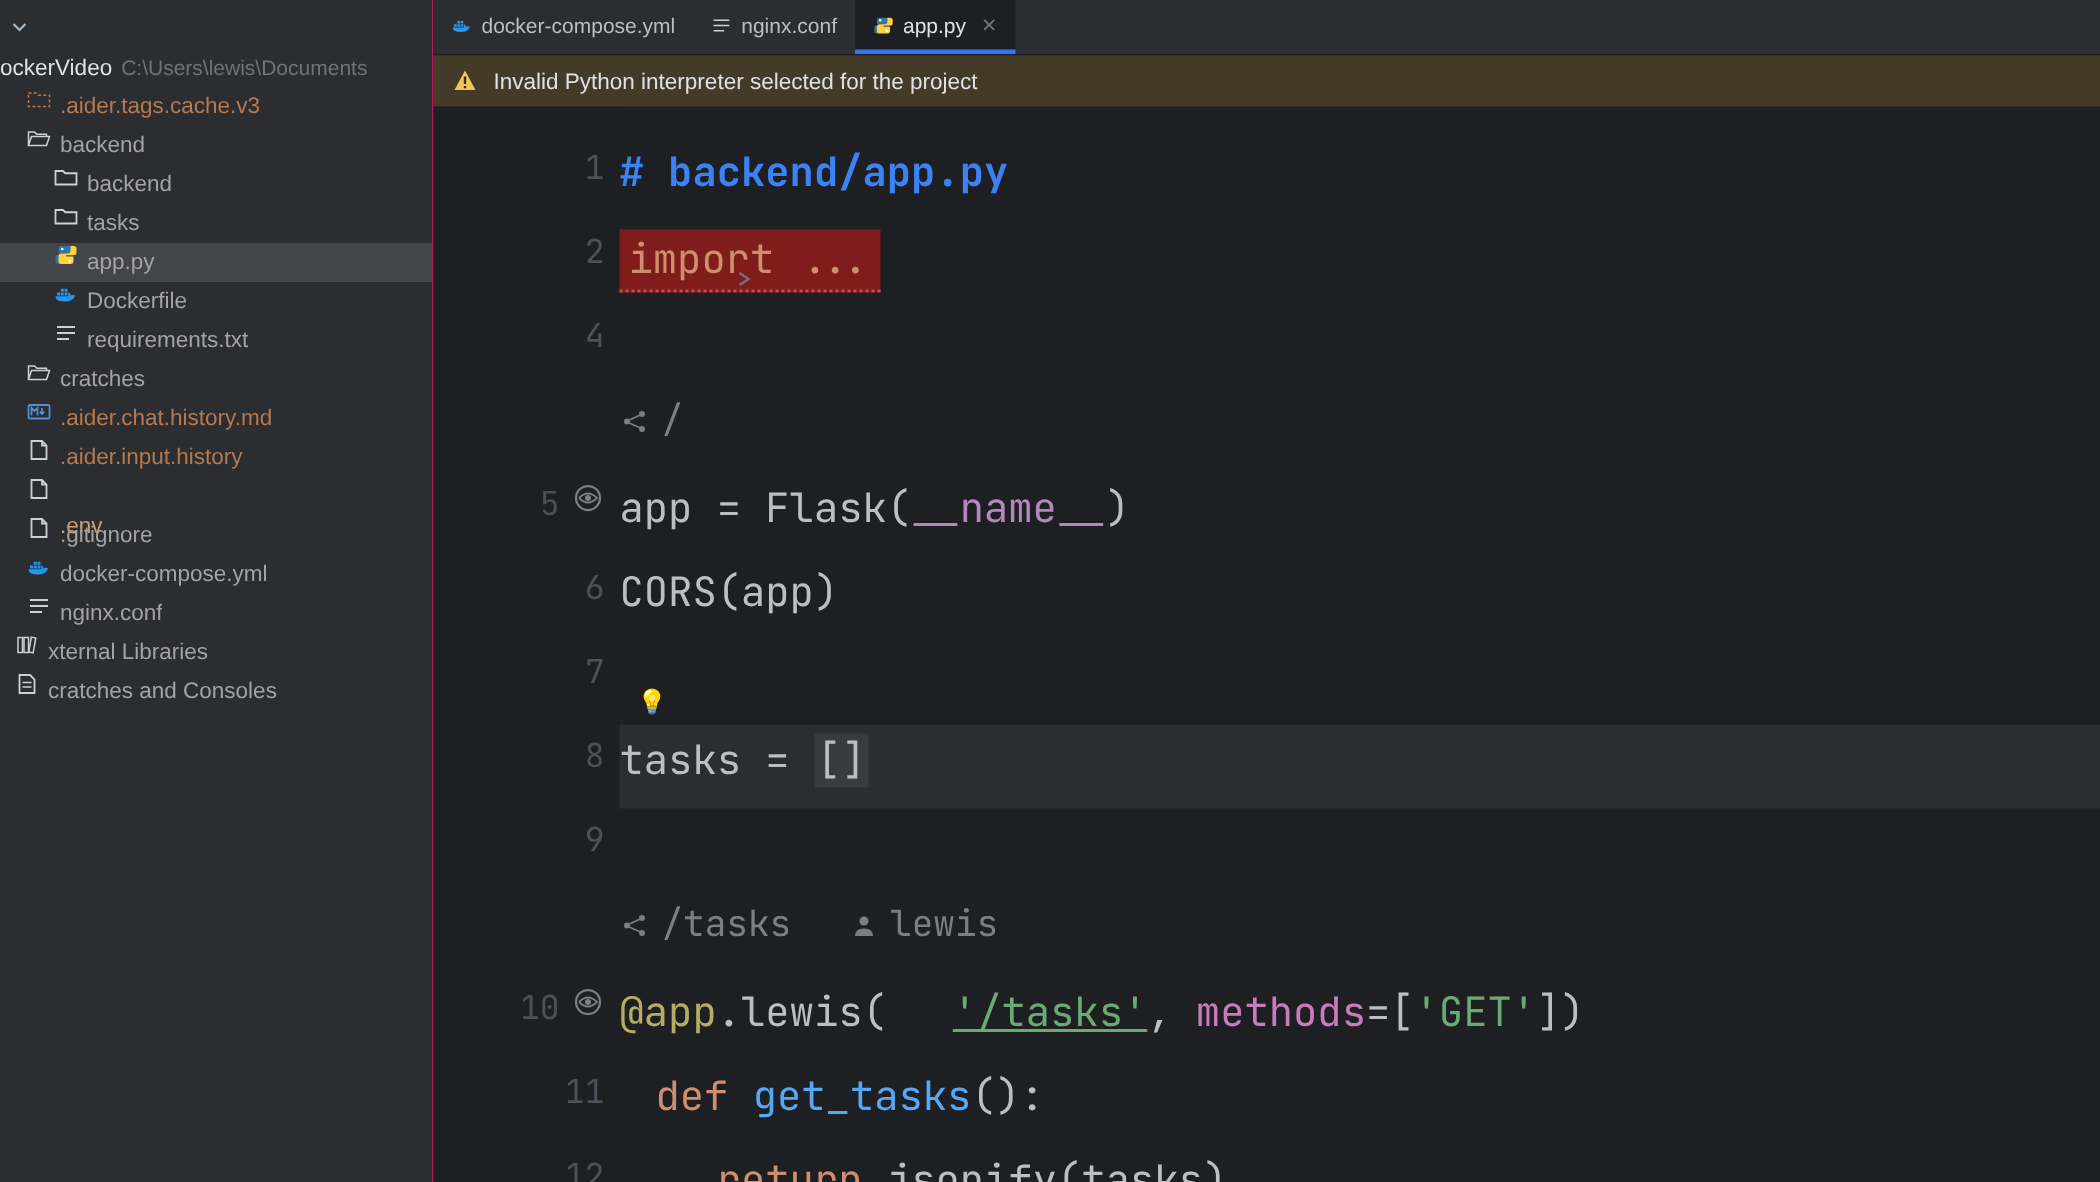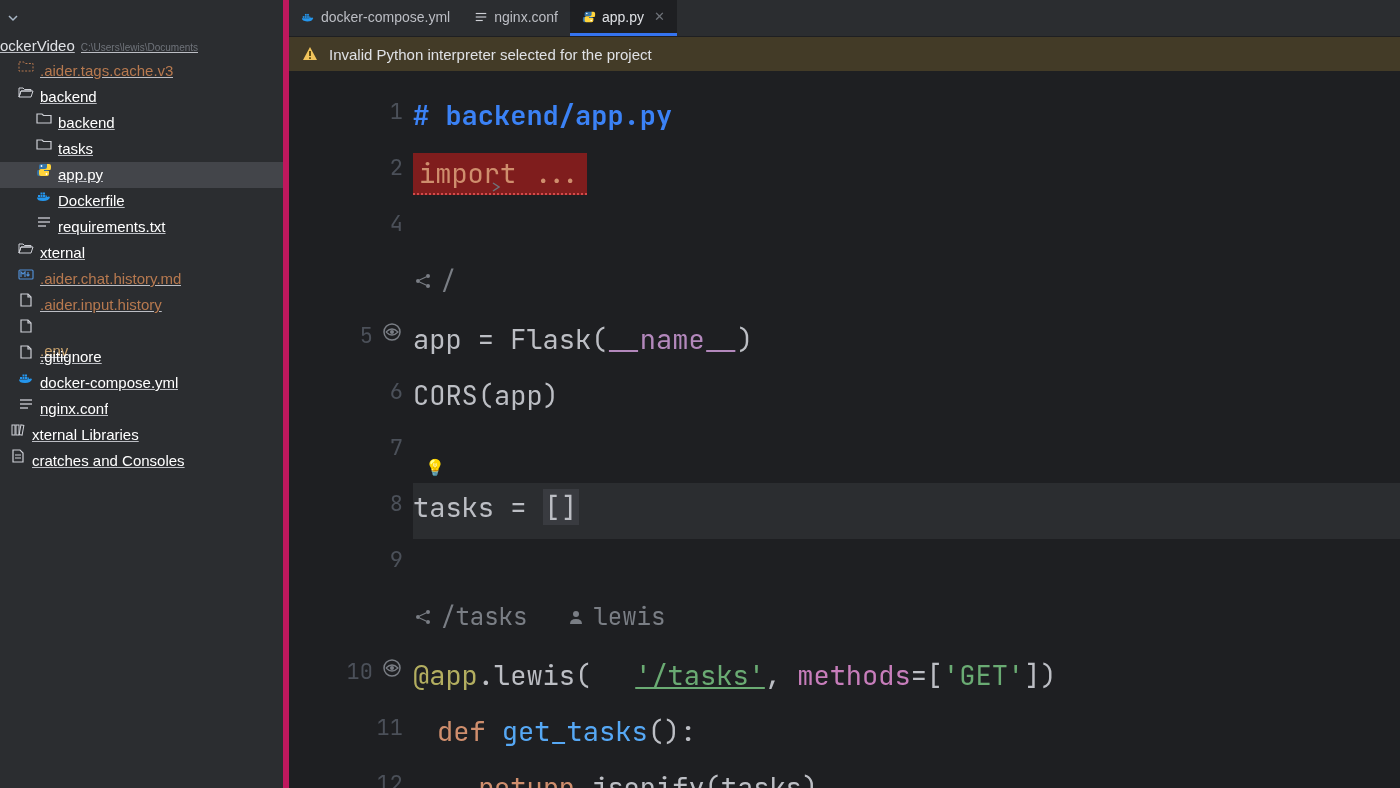--- a/index.html
+++ b/index.html
@@ -8,23 +8,22 @@
     background: #1e1f22;
     color: #bcbec4;
     overflow: hidden;
     width: 1400px;
     height: 788px;
   }
   .container { display: flex; height: 100%; }
   .sidebar {
     width: 289px;
     background: #2b2d30;
-    border-right: 6px solid #be185d;
+    border-right: 1px solid #be185d;
     overflow: hidden;
-    text-decoration: underline;
   }
   .sidebar-top {
     height: 37px;
     display: flex;
     align-items: center;
     padding-left: 4px;
   }
   .chevron-btn {
     color: #a9b7c6;
     font-size: 12px;
@@ -32,34 +31,34 @@
     cursor: pointer;
   }
   .project-header {
     display: flex;
     align-items: baseline;
     padding: 0 2px 4px 0;
     color: #dfe1e5;
     font-size: 15px;
   }
   .project-name { color: #dfe1e5; font-weight: 400; }
-  .project-path { color: #6f737a; font-size: 10px; margin-left: 6px; white-space: nowrap; overflow: hidden; }
+  .project-path { color: #6f737a; font-size: 14px; margin-left: 6px; white-space: nowrap; overflow: hidden; }
   .tree { list-style: none; font-size: 15px; line-height: 1.7; }
   .tree-item {
     display: flex;
     align-items: flex-start;
     gap: 6px;
     padding: 0 4px;
     height: 26px;
     cursor: pointer;
   }
   .tree-item.selected { background: #43454a; }
   .tree-item .indent { display: inline-block; }
   .tree-icon { width: 16px; height: 16px; display: inline-flex; align-items: center; justify-content: center; flex-shrink: 0; }
-  .tree-label { color: #ffffff; white-space: nowrap; overflow: hidden; text-overflow: ellipsis; }
+  .tree-label { color: #a3a3a3; white-space: nowrap; overflow: hidden; text-overflow: ellipsis; }
   .tree-label.dimmed { color: #b7794f; }
   .tree-label.env { color: #c9a26d; margin-top: 20px; }
   .main {
     flex: 1;
     display: flex;
     flex-direction: column;
     background: #1e1f22;
   }
   .tabs {
     display: flex;
@@ -265,21 +264,21 @@
           </span>
           <span class="tree-label ">requirements.txt</span>
         </li>
         <li class="tree-item">
           <span class="indent" style="width: 8px;"></span>
           <span class="tree-icon">
             <svg width="16" height="16" viewBox="0 0 16 16">
               <path d="M1 4 L5 4 L6.5 5.5 L13 5.5 L13 7 L3 7 L1 13 Z M3 7 L15 7 L13 13 L1 13 Z" fill="none" stroke="#ced0d6" stroke-width="1"></path>
             </svg>
           </span>
-          <span class="tree-label ">xternal</span>
+          <span class="tree-label ">cratches</span>
         </li>
         <li class="tree-item">
           <span class="indent" style="width: 8px;"></span>
           <span class="tree-icon">
             <svg width="16" height="16" viewBox="0 0 16 16">
               <rect x="1" y="4" width="14" height="9" rx="1" fill="none" stroke="#508ed3" stroke-width="1.2"></rect>
               <path d="M3 11 L3 6 L5 8 L7 6 L7 11" fill="none" stroke="#508ed3" stroke-width="1.2"></path>
               <path d="M10 6 L10 10 M8.5 8.5 L10 10 L11.5 8.5" fill="none" stroke="#508ed3" stroke-width="1.2"></path>
             </svg>
           </span>

